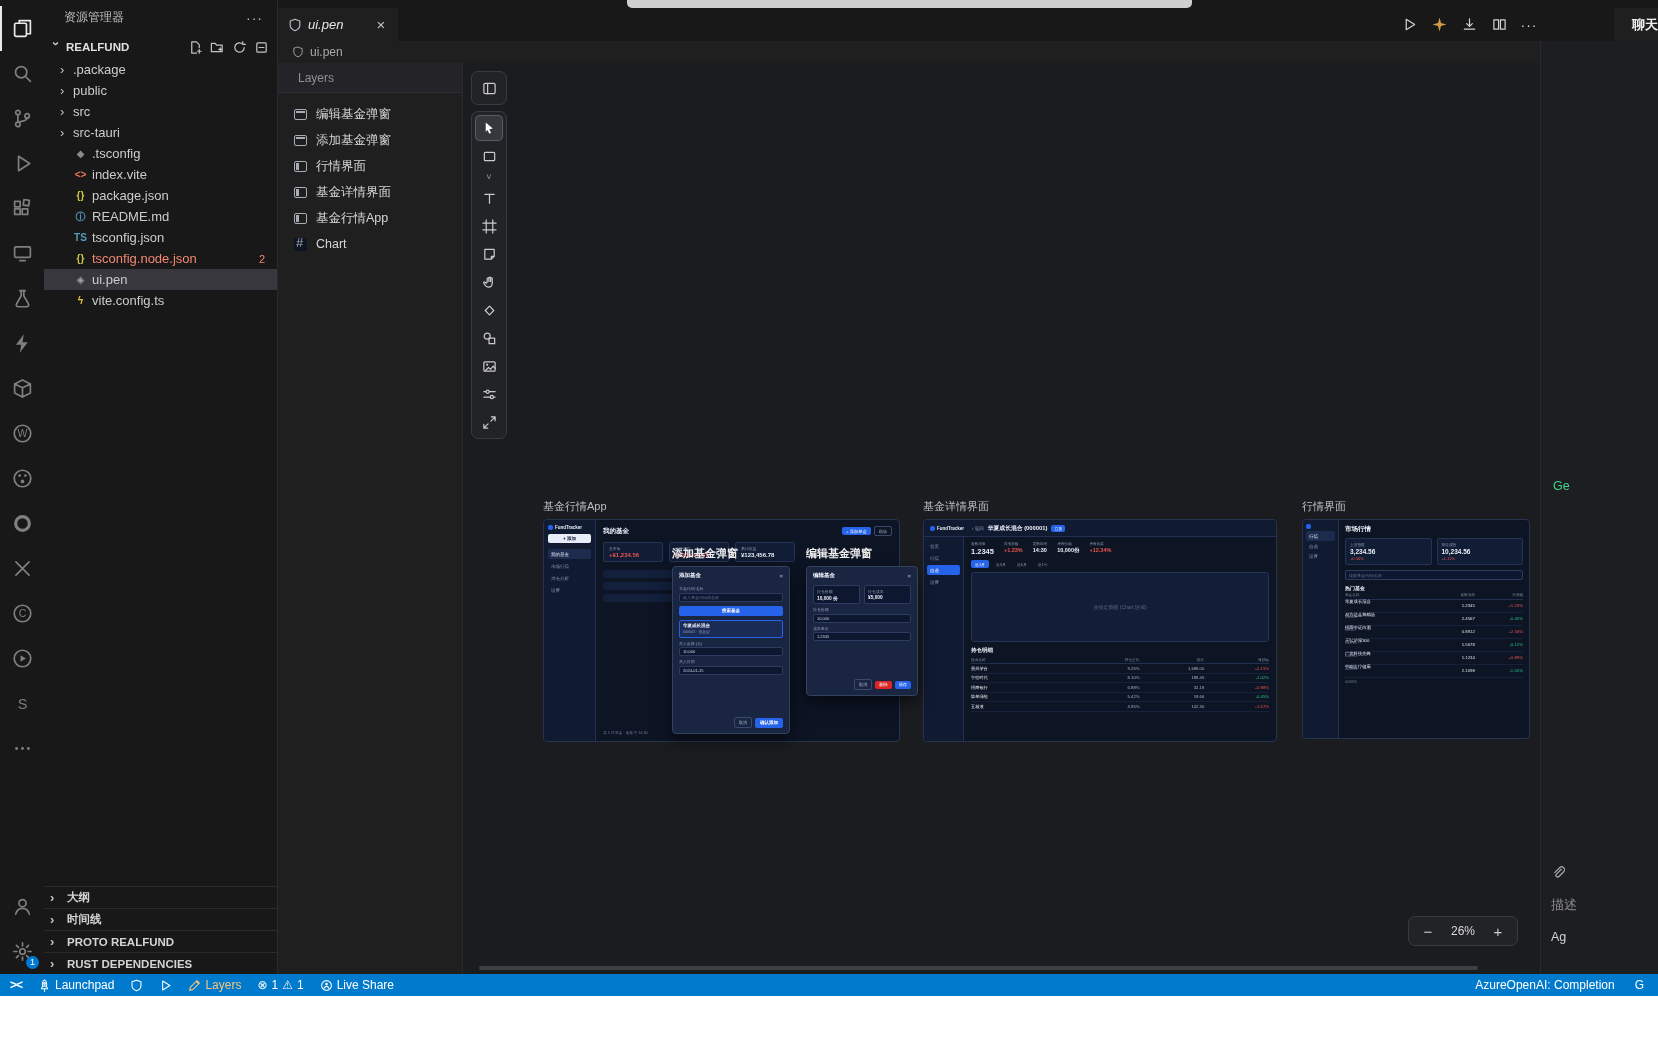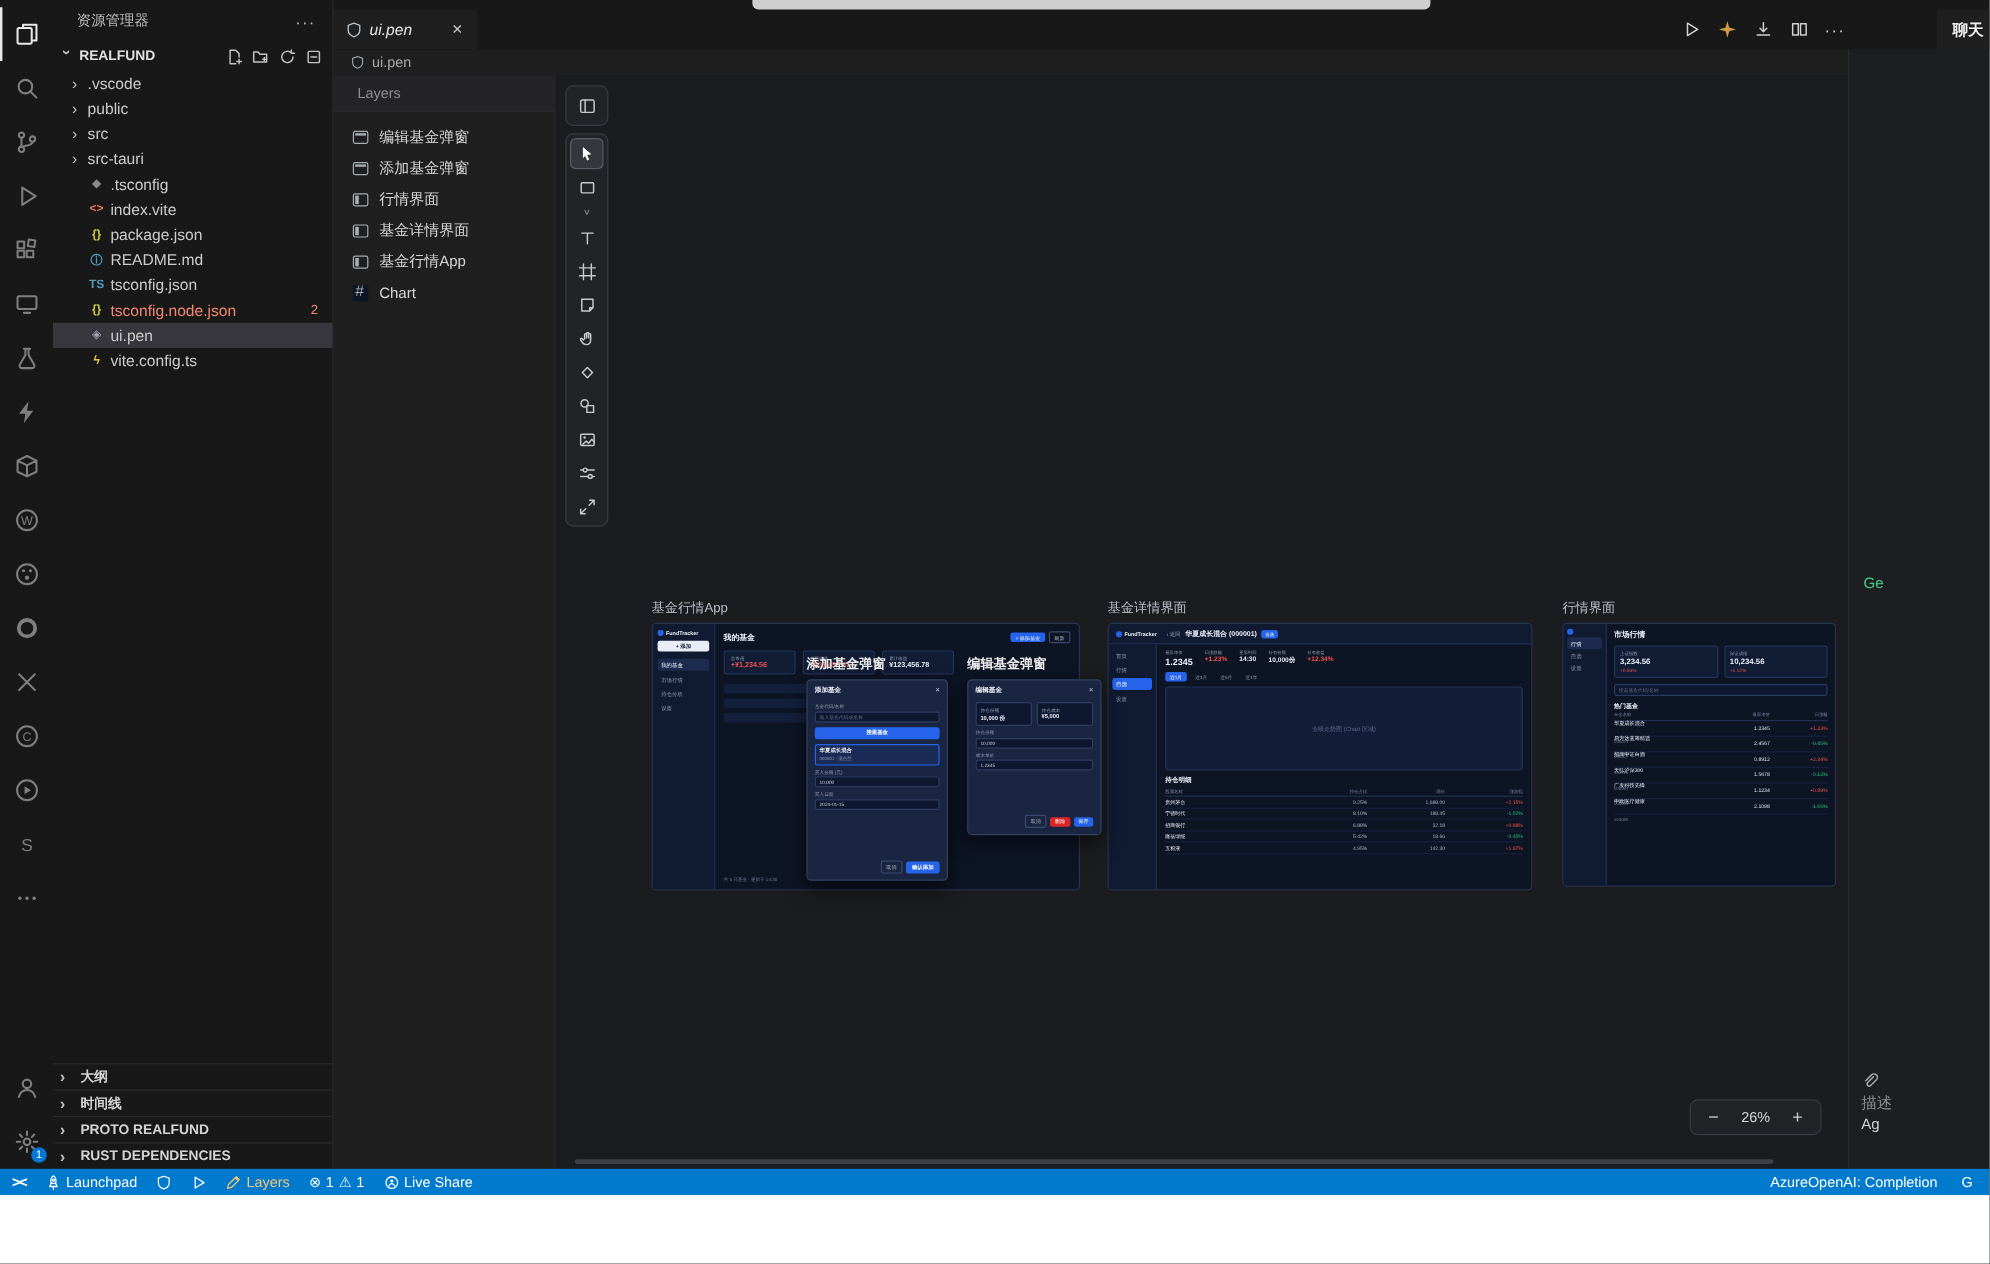--- a/index.html
+++ b/index.html
@@ -45,21 +45,21 @@
 .tab{position:absolute;left:0;top:8px;height:33px;width:120px;background:#1f1f1f;display:flex;align-items:center;gap:6px;padding:0 8px 0 10px;cursor:pointer;}
 .tab .tlabel{font-style:italic;color:#e7e7e7;font-size:13px;}
 .tab .tclose{margin-left:auto;color:#c5c5c5;font-size:15px;width:18px;text-align:center;border-radius:4px;cursor:pointer;}
 .tab-icon{color:#b9c0c8;}
 .tab-icon svg{width:14px;height:14px;}
 .editor-actions{position:absolute;top:8px;left:1120px;height:33px;display:flex;align-items:center;gap:8px;color:#d2d2d2;}
 .ea{width:22px;height:22px;display:flex;align-items:center;justify-content:center;cursor:pointer;border-radius:4px;}
 .ea svg{width:15px;height:15px;}
 .ea.orange{color:#d19a43;}
 .ea.dots{font-size:14px;letter-spacing:1px;}
-.chat-tab{position:absolute;top:8px;right:0;height:33px;width:44px;background:#1f1f1f;display:flex;align-items:center;justify-content:center;padding-left:8px;font-weight:bold;color:#efefef;font-size:13px;cursor:pointer;}
+.chat-tab{position:absolute;top:8px;right:0;height:33px;width:44px;background:#1f1f1f;display:flex;align-items:center;justify-content:flex-end;padding-left:8px;font-weight:bold;color:#efefef;font-size:13px;cursor:pointer;}
 .breadcrumb{position:absolute;left:278px;top:41px;width:1262px;height:22px;background:#1f1f1f;display:flex;align-items:center;gap:6px;padding-left:14px;color:#a9a9a9;font-size:12px;}
 .breadcrumb svg{width:12px;height:12px;color:#9aa1a8;}
 
 
 .editor-body{position:absolute;left:278px;top:63px;width:1262px;height:911px;background:#1f1f1f;}
 .layers{position:absolute;left:0;top:0;width:185px;height:100%;background:#1f1f1f;border-right:1px solid #2a2a2e;}
 .layers-head{height:30px;background:#242428;border-bottom:1px solid #2e2e32;display:flex;align-items:center;padding-left:20px;color:#8f8f94;font-size:12px;}
 .layer-list{padding-top:8px;}
 .layer-item{height:26px;display:flex;align-items:center;gap:9px;padding-left:16px;color:#d6d6d6;font-size:12.5px;cursor:pointer;}
 .li-icon{position:relative;width:13px;height:11px;border:1px solid #a7adb5;border-radius:2px;flex:none;}
@@ -178,21 +178,21 @@
 .f-row{display:flex;align-items:center;height:13px;border-bottom:0.5px solid #16213c;}
 .f-name{flex:1.7;}
 .f-n1{font-size:4.3px;color:#e8edf7;}
 .f-n2{font-size:3.6px;color:#6d7894;}
 .f-nav{flex:1;text-align:right;font-size:4.3px;color:#dbe2ef;}
 .f-chg{flex:1;text-align:right;font-size:4.3px;}
 
 
 .chat-panel{position:absolute;left:1540px;top:41px;width:118px;height:933px;background:#1d1e22;border-left:1px solid #2b2b2b;z-index:15;}
 .chat-gen{position:absolute;left:12px;top:438px;color:#3fd68b;font-size:12.5px;cursor:pointer;}
-.chat-bottom{position:absolute;left:10px;bottom:30px;display:flex;flex-direction:column;gap:2px;align-items:flex-start;}
+.chat-bottom{position:absolute;left:10px;bottom:30px;display:flex;flex-direction:column;gap:16px;align-items:flex-start;}
 .chat-bottom svg{width:15px;height:15px;color:#a9a9a9;}
 .chat-desc{color:#8f8f8f;font-size:13px;}
 .chat-agent{color:#d2d2d2;font-size:12.5px;}
 
 
 .statusbar{position:absolute;left:0;top:974px;width:1658px;height:22px;background:#007acc;color:#ffffff;display:flex;align-items:center;font-size:12px;padding:0 8px;gap:12px;z-index:70;}
 .sb-item{display:flex;align-items:center;gap:4px;cursor:pointer;height:22px;padding:0 2px;}
 .sb-item svg{width:13px;height:13px;}
 .sb-remote{font-weight:bold;letter-spacing:-1px;}
 .sb-orange{color:#f5c57e;}
@@ -356,21 +356,21 @@
               <rect x="3" y="3" width="10" height="10" rx="1"></rect>
               <path d="M5.5 8h5"></path>
             </svg>
           </span>
       </span>
     </div>
     <div>
         <div class="file-row">
         <span class="twisty">›</span>
 
-        <span class="flabel">.vscode</span>
+        <span class="flabel">.package</span>
 
       </div>
         <div class="file-row">
         <span class="twisty">›</span>
 
         <span class="flabel">public</span>
 
       </div>
         <div class="file-row">
         <span class="twisty">›</span>

